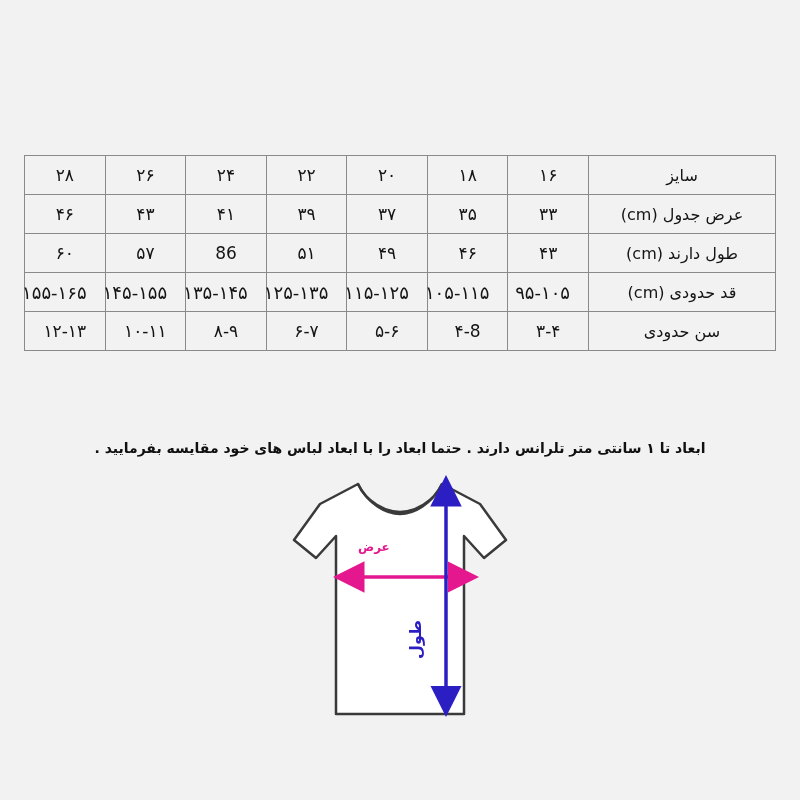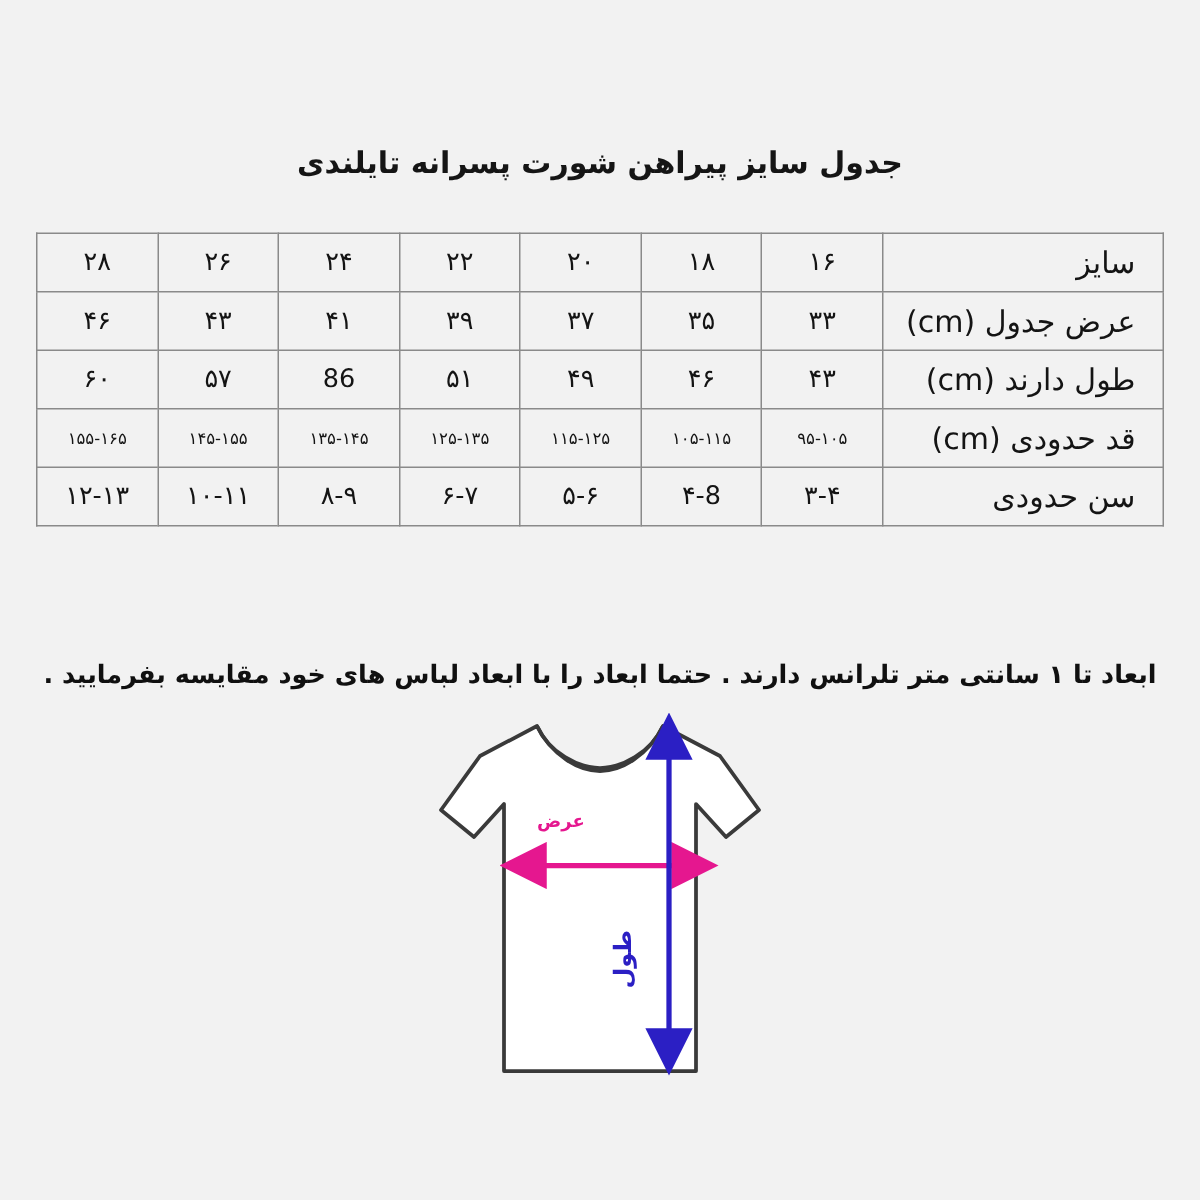--- a/index.html
+++ b/index.html
@@ -49,35 +49,35 @@
     height: 38px;
     text-align: center;
     vertical-align: middle;
     font-size: 17px;
     color: #141414;
     padding: 0 18px;
     white-space: nowrap;
   }
   table.size-table td.rowhead {
     width: 150px;
-    font-size: 20px;
+    font-size: 16px;
     font-weight: normal;
-    text-align: right;
+    text-align: center;
   }
   table.size-table td.small {
-    font-size: 11px;
+    font-size: 18px;
     border-radius: 10px;
   }
   .note {
     position: absolute;
     top: 440px;
     left: 0;
     width: 800px;
     text-align: center;
-    font-size: 17px;
+    font-size: 14px;
     font-weight: bold;
     color: #101010;
     direction: rtl;
   }
   .figure {
     position: absolute;
     top: 462px;
     left: 250px;
     width: 300px;
     height: 290px;
@@ -104,21 +104,20 @@
     direction: rtl;
     transform: rotate(-90deg);
     transform-origin: center center;
   }
 </style>
 </head>
 <body>
 
 <div class="page">
 
-  <div class="title">جدول سایز پیراهن شورت پسرانه تایلندی</div>
 
   <div class="size-table-wrap">
     <table class="size-table">
       <tbody>
           <tr>
         <td class="rowhead">سایز</td>
         <td>۱۶</td>
         <td>۱۸</td>
         <td>۲۰</td>
         <td>۲۲</td>

